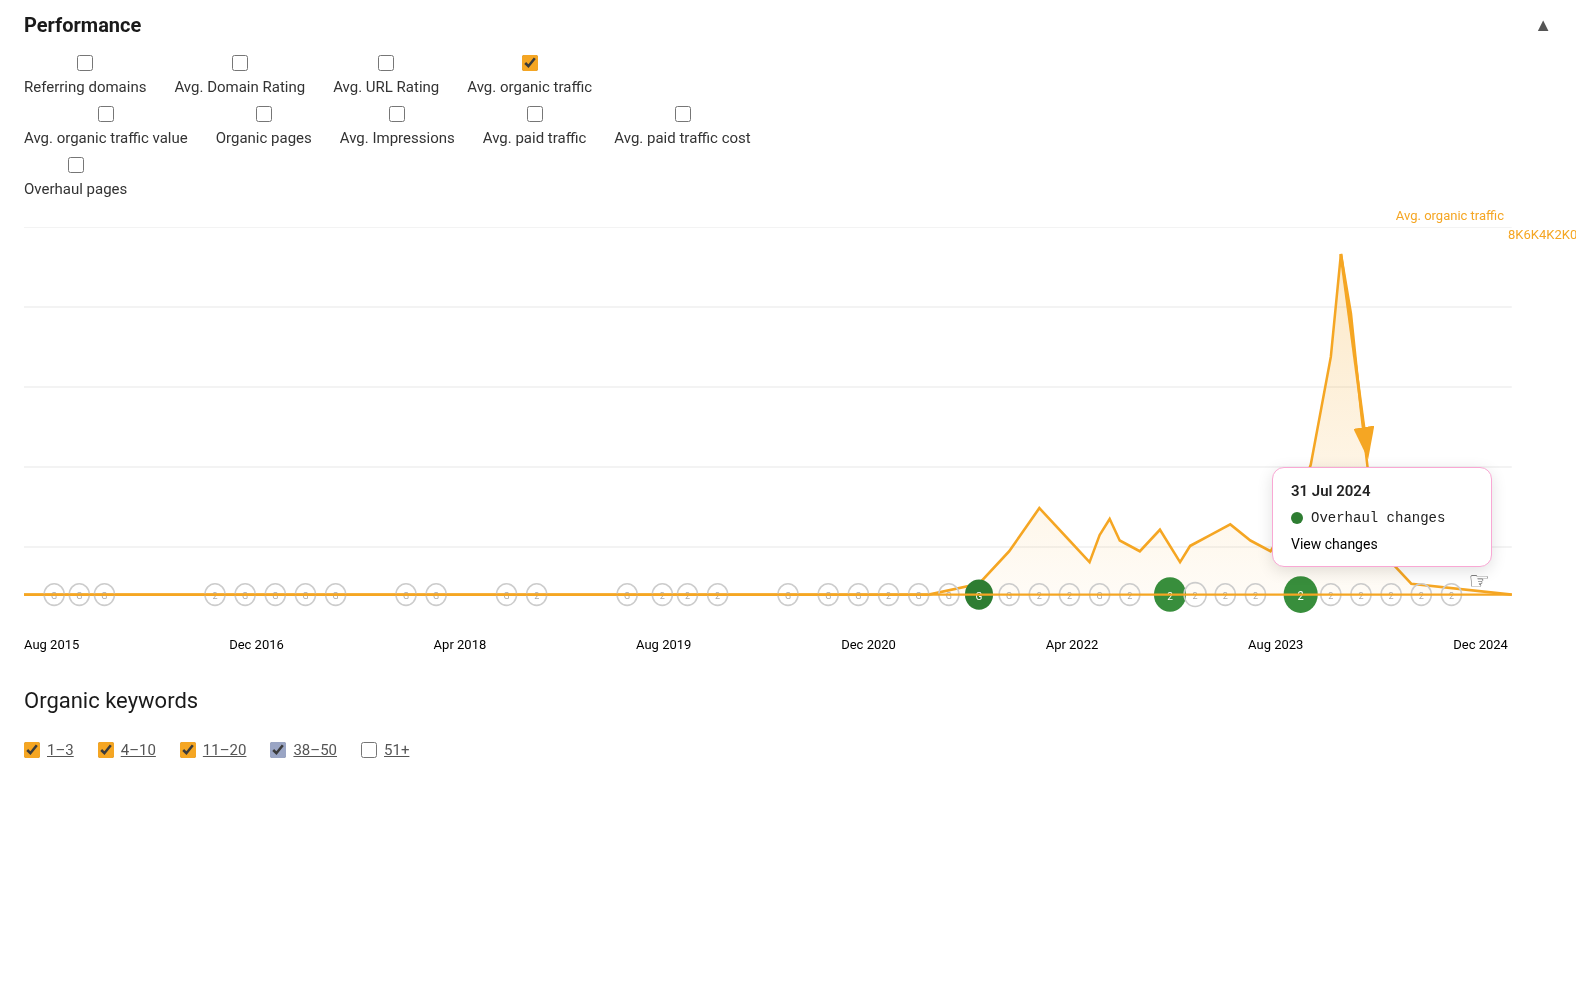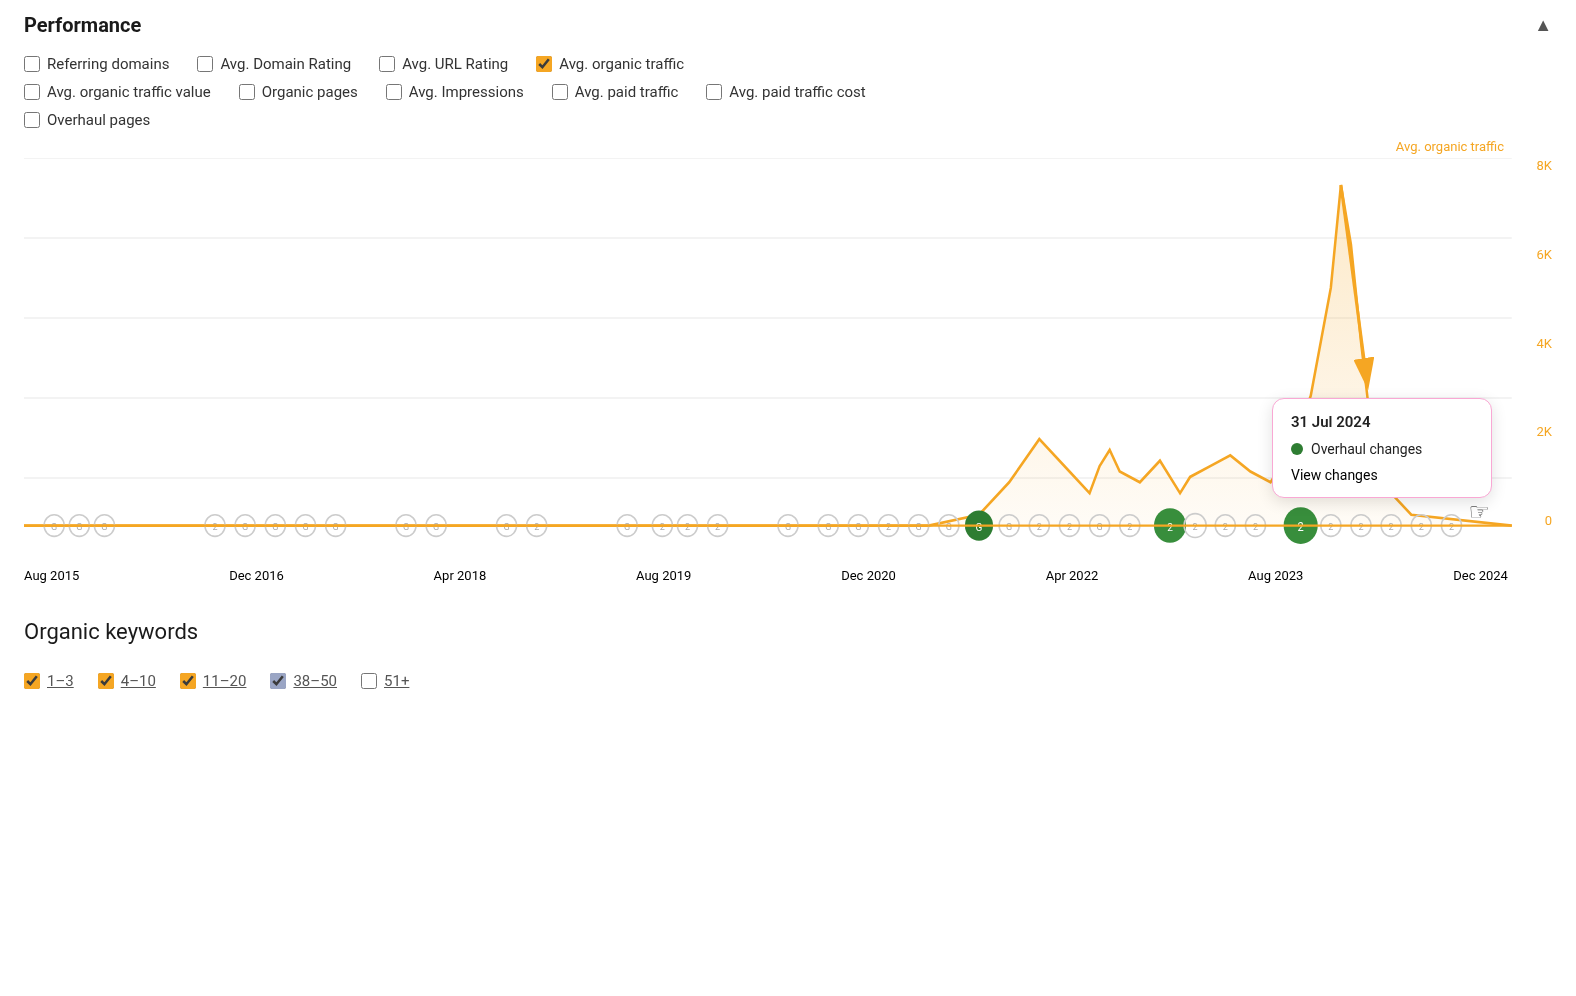--- a/index.html
+++ b/index.html
@@ -38,20 +38,21 @@
       gap: 28px;
       margin-bottom: 10px;
     }
     .checkbox-item {
       display: flex;
       align-items: center;
       gap: 7px;
       font-size: 15px;
       color: #333;
       cursor: pointer;
+      flex-direction: column;
     }
     .checkbox-item input[type="checkbox"] {
       width: 16px;
       height: 16px;
       accent-color: #f5a623;
       cursor: pointer;
     }
     .checkbox-item.checked-orange input[type="checkbox"] {
       accent-color: #f5a623;
     }
@@ -75,21 +76,21 @@
       height: 100%;
     }
 
     
     .y-axis-labels {
       position: absolute;
       right: 0;
       top: 0;
       height: 100%;
       display: flex;
-      flex-direction: column;
+      flex-direction: row;
       justify-content: space-between;
       font-size: 13px;
       color: #f5a623;
       width: 44px;
       text-align: right;
       padding-bottom: 30px;
     }
 
     
     .x-axis-labels {
@@ -130,20 +131,21 @@
     .tooltip-dot {
       width: 12px;
       height: 12px;
       border-radius: 50%;
       background: #2e7d32;
       flex-shrink: 0;
     }
     .tooltip-event-label {
       font-size: 14px;
       color: #222;
+      font-family: Liberation Mono, monospace;
     }
     .tooltip-link {
       color: #000000;
       font-size: 14px;
       font-weight: 400;
       cursor: pointer;
       text-decoration: none;
     }
 
     

